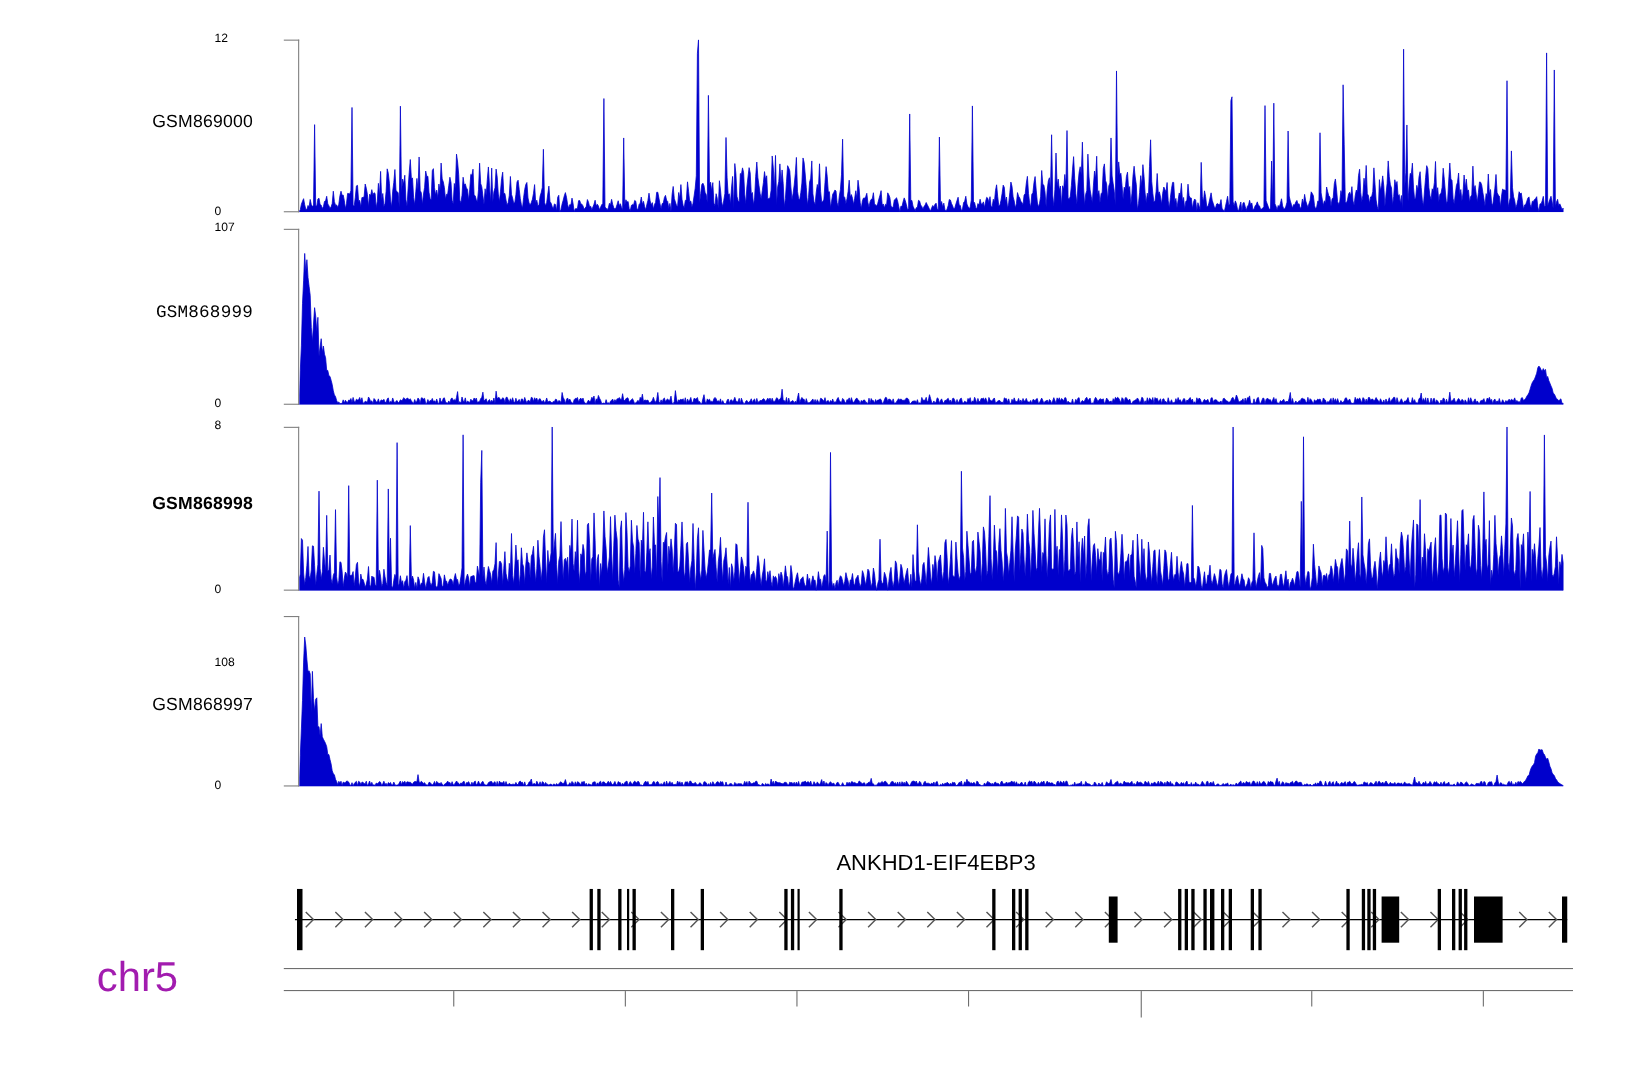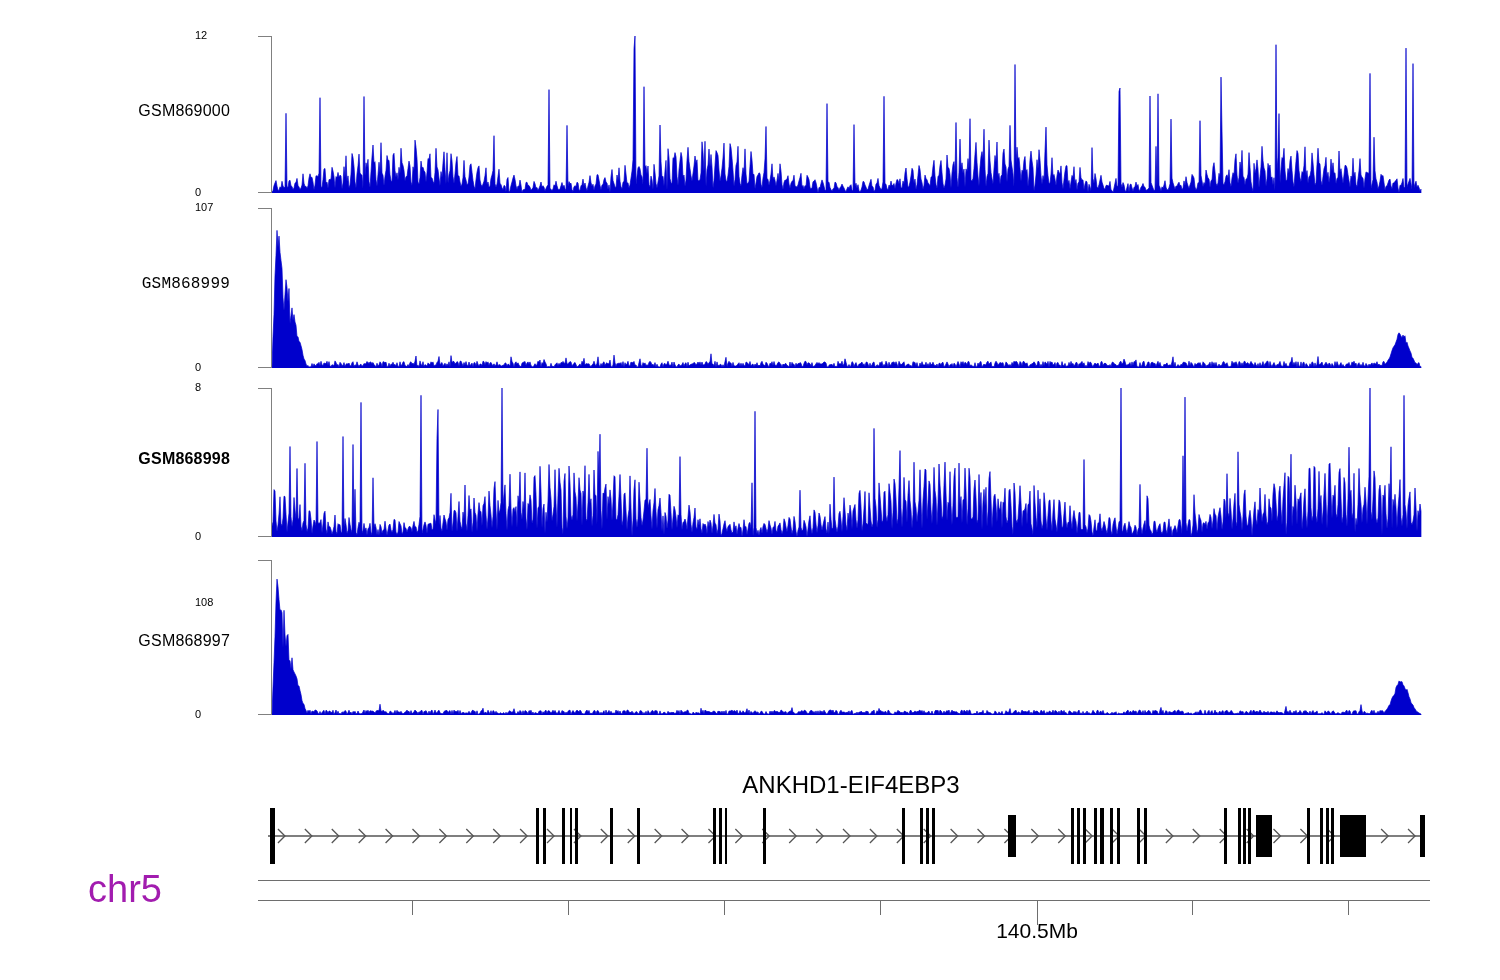--- a/index.html
+++ b/index.html
@@ -73,21 +73,21 @@
   .plot-area svg { display: block; }
 
   
   #gene-panel {
     position: absolute;
     left: 0;
     width: 1500px;
   }
   #gene-name {
     position: absolute;
-    font-size: 24px;
+    font-size: 20px;
     line-height: 30px;
     color: #000;
     white-space: nowrap;
     text-align: center;
   }
   #chrom-label {
     position: absolute;
     font-size: 38px;
     line-height: 38px;
     color: #a21caf;
@@ -276,15 +276,14 @@
       <div class="rule-line" style="left: 258px; top: 880px; width: 1172px;"></div>
       <div class="rule-line" style="left: 258px; top: 900px; width: 1172px;"></div>
       <div class="axis-tickmark" style="left: 412px; top: 901px; height: 14px;"></div>
       <div class="axis-tickmark" style="left: 568px; top: 901px; height: 14px;"></div>
       <div class="axis-tickmark" style="left: 724px; top: 901px; height: 14px;"></div>
       <div class="axis-tickmark" style="left: 880px; top: 901px; height: 14px;"></div>
       <div class="axis-tickmark" style="left: 1037px; top: 901px; height: 24px;"></div>
       <div class="axis-tickmark" style="left: 1192px; top: 901px; height: 14px;"></div>
       <div class="axis-tickmark" style="left: 1348px; top: 901px; height: 14px;"></div>
     </div>
-  <div id="coord-label" style="left: 887px; width: 300px; top: 920px;">140.5Mb</div>
 
 </div>
 
 </body></html>

